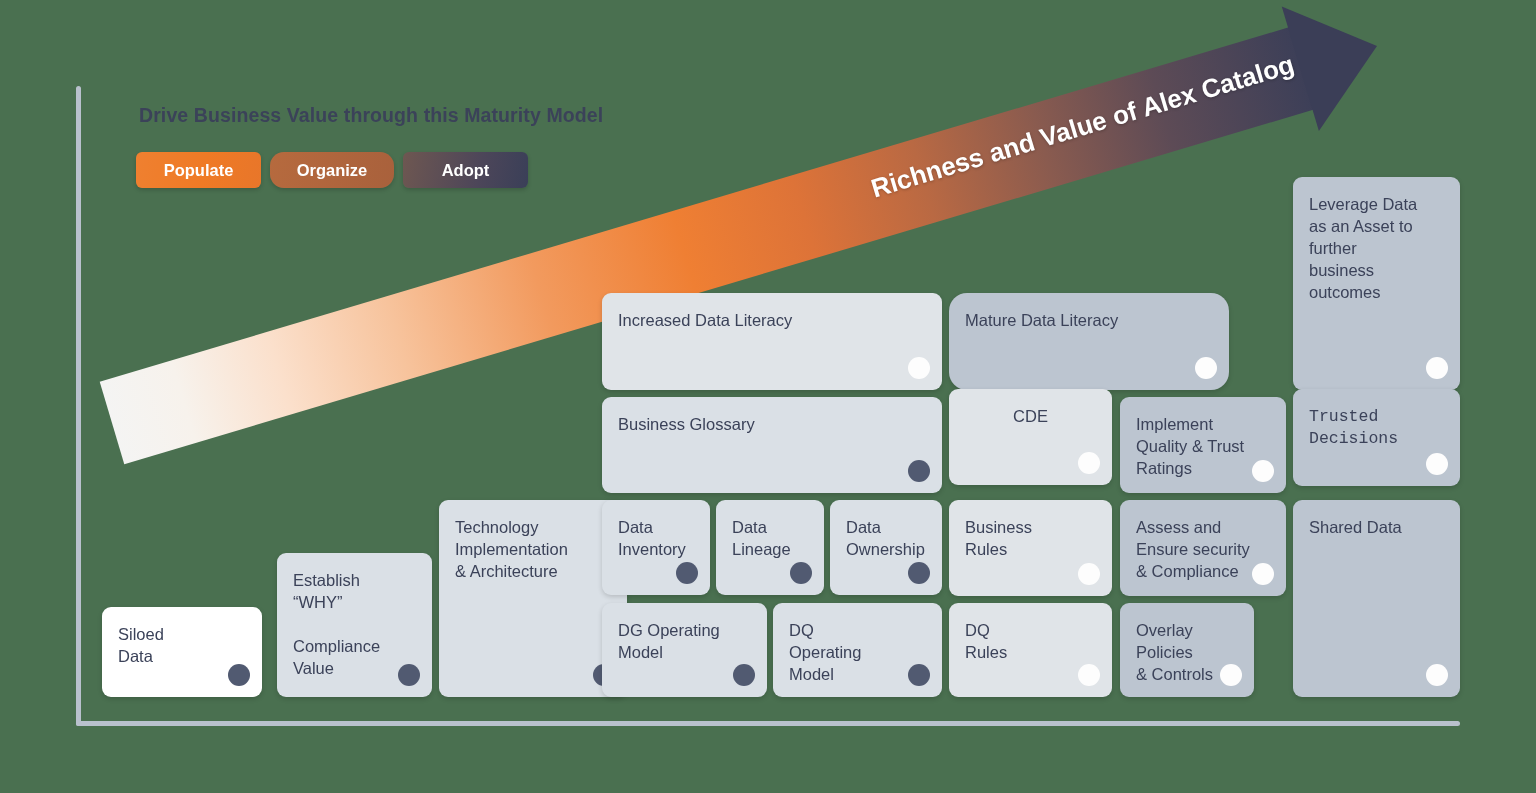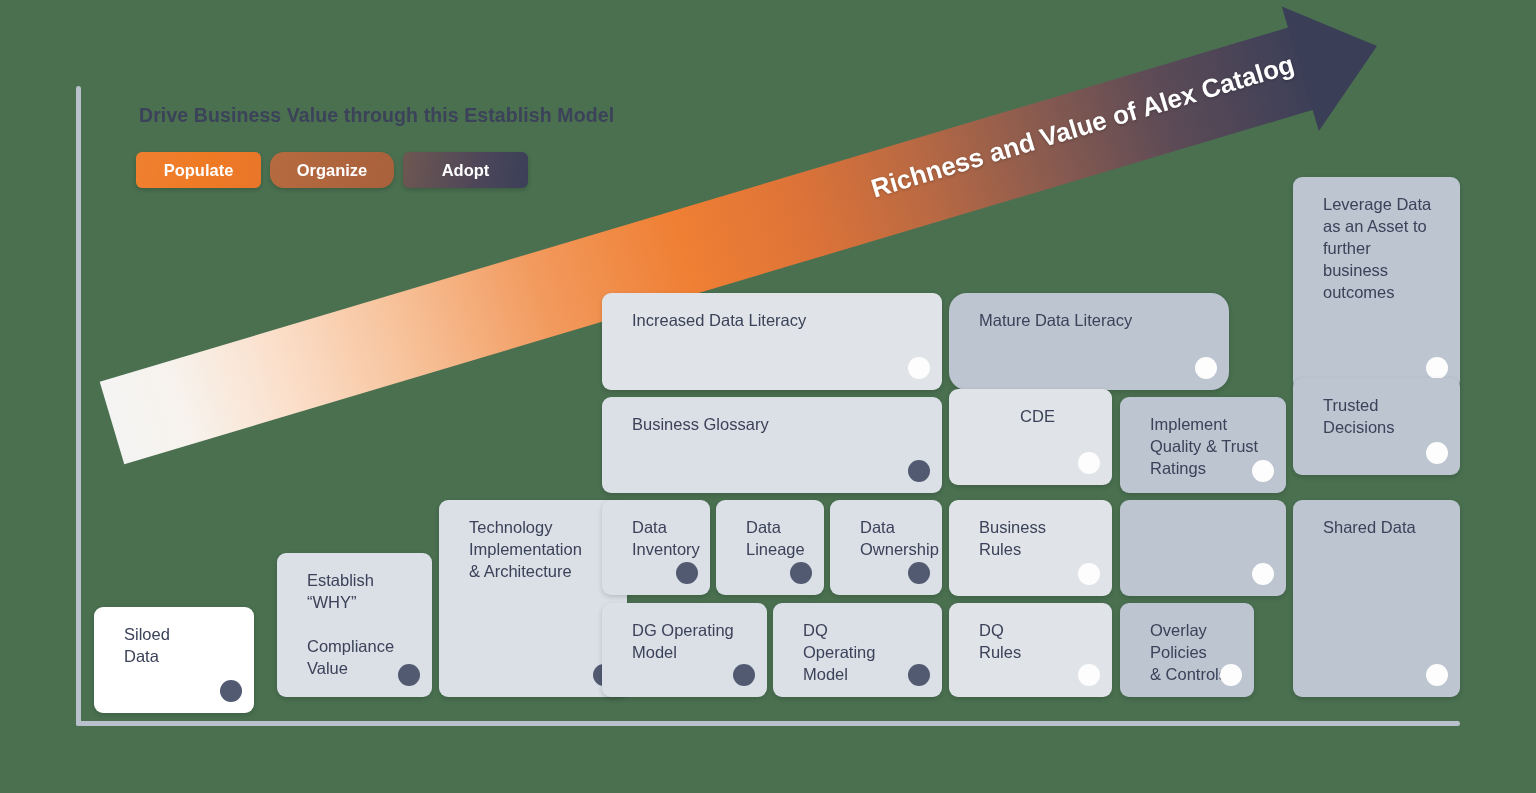--- a/index.html
+++ b/index.html
@@ -124,21 +124,21 @@
     font-size: 26px;
     font-weight: bold;
     white-space: nowrap;
     text-shadow: 0 1px 3px rgba(0,0,0,.25);
   }
 
   
   .card {
     position: absolute;
     border-radius: 9px;
-    padding: 17px 16px 0 30px;
+    padding: 17px 16px 0 16px;
     color: #3b4259;
     font-size: 16.5px;
     font-weight: normal;
     line-height: 1.33;
     box-shadow: 0 2px 5px rgba(0,0,0,.16);
     white-space: pre-line;
   }
   .card.light  { background: #e0e4e8; }
   .card.mid    { background: #dae0e6; }
   .card.dark   { background: #bcc5d0; }
@@ -156,38 +156,38 @@
   .dot.white { background: #fdfdfd; }
 </style>
 </head>
 <body>
 
 <div id="stage">
 
   <div class="axis-y"></div>
   <div class="axis-x"></div>
 
-  <div class="title">Drive Business Value through this Establish Model</div>
+  <div class="title">Drive Business Value through this Maturity Model</div>
 
   <div class="legend">
     <div class="legend-chip chip-populate">Populate</div>
     <div class="legend-chip chip-organize">Organize</div>
     <div class="legend-chip chip-adopt">Adopt</div>
   </div>
 
   <div class="banner-wrap">
     <div class="banner">
       <div class="banner-body"></div>
       <div class="banner-head"></div>
     </div>
     <div class="banner-label">Richness and Value of Alex Catalog</div>
   </div>
 
   <div id="cards-layer">
-      <div class="card white" style="left: 94px; top: 607px; width: 160px; height: 106px;"><div>Siloed
+      <div class="card white" style="left: 102px; top: 607px; width: 160px; height: 90px;"><div>Siloed
 Data</div><span class="dot navy"></span></div>
       <div class="card mid" style="left: 277px; top: 553px; width: 155px; height: 144px;"><div>Establish
 “WHY”
 
 Compliance
 Value</div><span class="dot navy"></span></div>
       <div class="card mid" style="left: 439px; top: 500px; width: 188px; height: 197px;"><div>Technology
 Implementation
 &amp; Architecture</div><span class="dot navy"></span></div>
       <div class="card mid" style="left: 602px; top: 500px; width: 108px; height: 95px;"><div>Data
@@ -205,26 +205,28 @@
       <div class="card light" style="left: 602px; top: 293px; width: 340px; height: 97px;"><div>Increased Data Literacy</div><span class="dot white"></span></div>
       <div class="card dark" style="left: 949px; top: 293px; width: 280px; height: 97px; border-radius: 18px;"><div>Mature Data Literacy</div><span class="dot white"></span></div>
       <div class="card light" style="left: 949px; top: 389px; width: 163px; height: 96px; text-align: center;"><div>CDE</div><span class="dot white"></span></div>
       <div class="card light" style="left: 949px; top: 500px; width: 163px; height: 96px;"><div>Business
 Rules</div><span class="dot white"></span></div>
       <div class="card light" style="left: 949px; top: 603px; width: 163px; height: 94px;"><div>DQ
 Rules</div><span class="dot white"></span></div>
       <div class="card dark" style="left: 1120px; top: 397px; width: 166px; height: 96px;"><div>Implement
 Quality &amp; Trust
 Ratings</div><span class="dot white"></span></div>
-      <div class="card dark" style="left: 1120px; top: 500px; width: 166px; height: 96px;"><span class="dot white"></span></div>
+      <div class="card dark" style="left: 1120px; top: 500px; width: 166px; height: 96px;"><div>Assess and
+Ensure security
+&amp; Compliance</div><span class="dot white"></span></div>
       <div class="card dark" style="left: 1120px; top: 603px; width: 134px; height: 94px;"><div>Overlay Policies
 &amp; Controls</div><span class="dot white"></span></div>
       <div class="card dark" style="left: 1293px; top: 177px; width: 167px; height: 213px;"><div>Leverage Data
 as an Asset to
 further
 business
 outcomes</div><span class="dot white"></span></div>
-      <div class="card dark" style="left: 1293px; top: 378px; width: 167px; height: 97px;"><div>Trusted
+      <div class="card dark" style="left: 1293px; top: 389px; width: 167px; height: 97px; font-family: Liberation Mono, monospace;"><div>Trusted
 Decisions</div><span class="dot white"></span></div>
       <div class="card dark" style="left: 1293px; top: 500px; width: 167px; height: 197px;"><div>Shared Data</div><span class="dot white"></span></div>
     </div>
 
 </div>
 
 </body></html>

